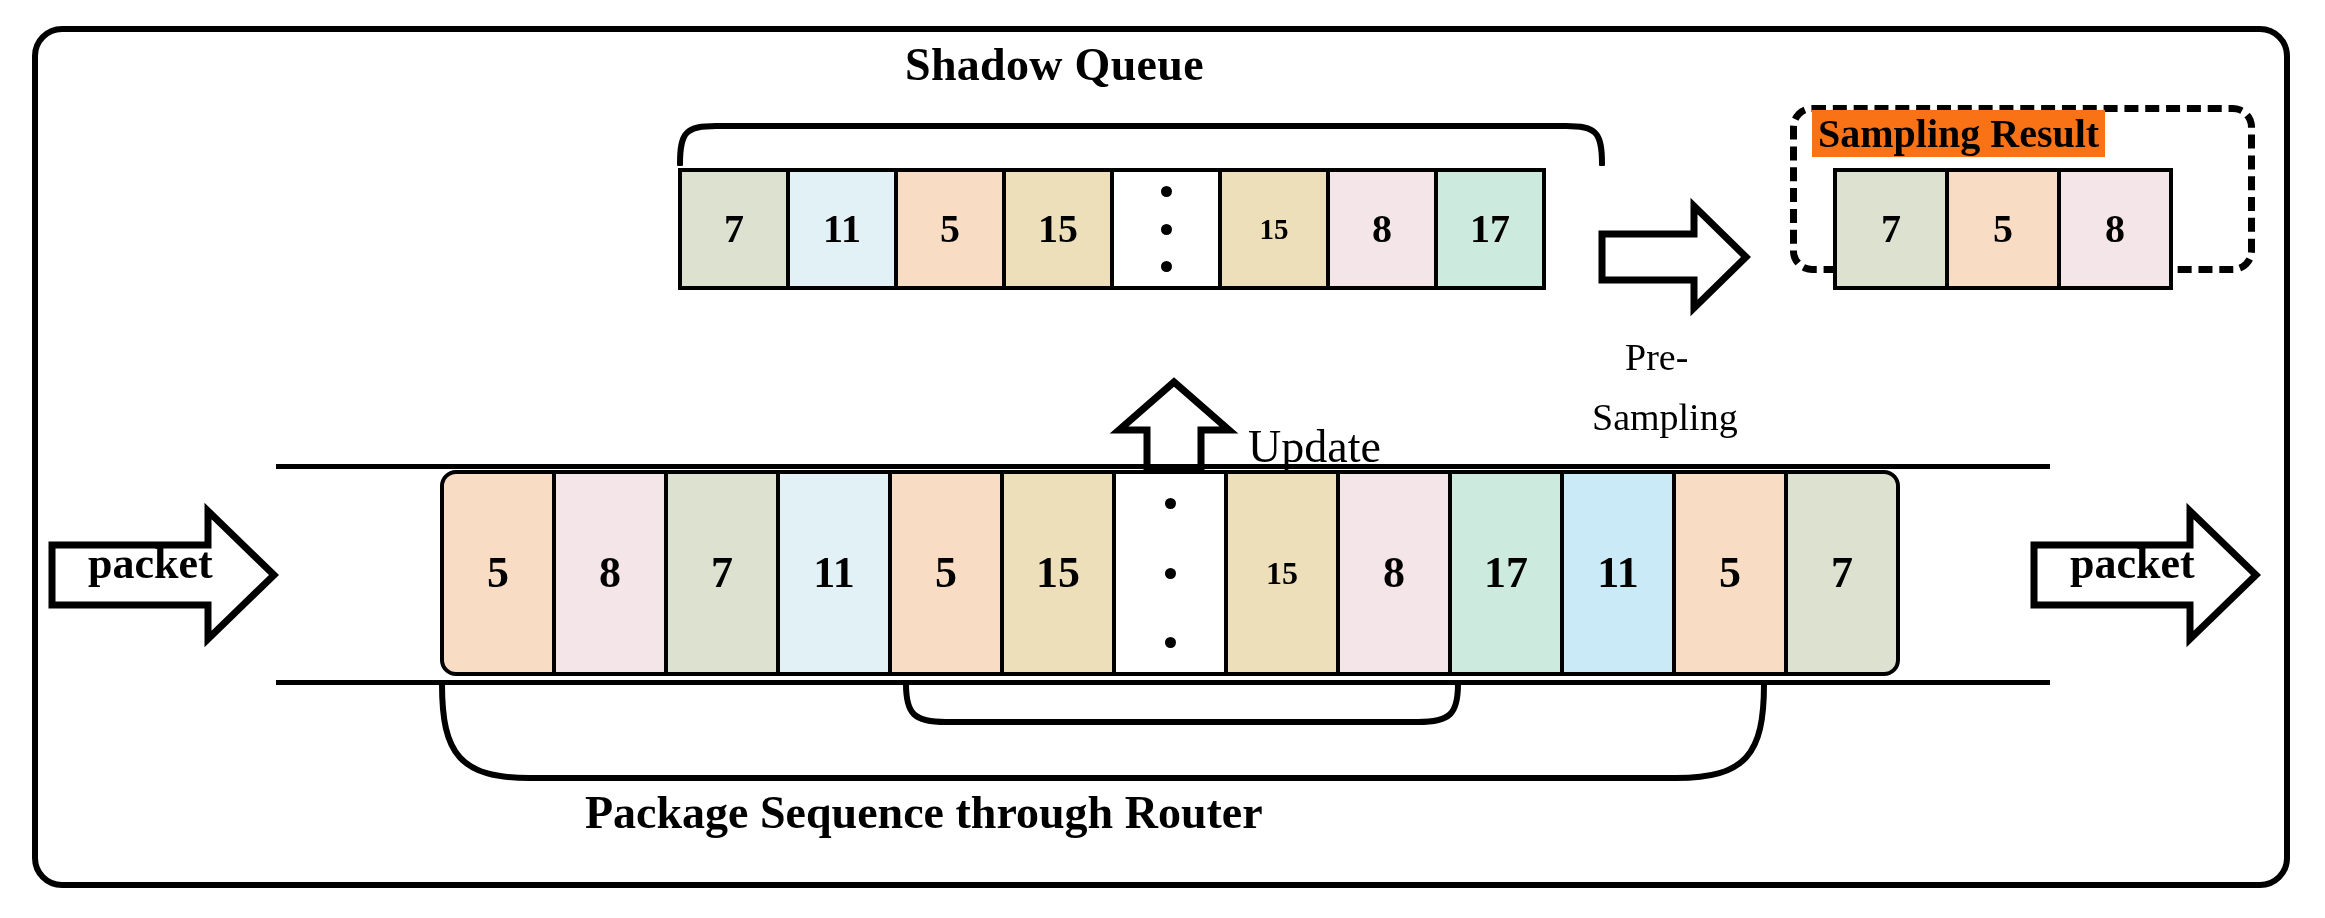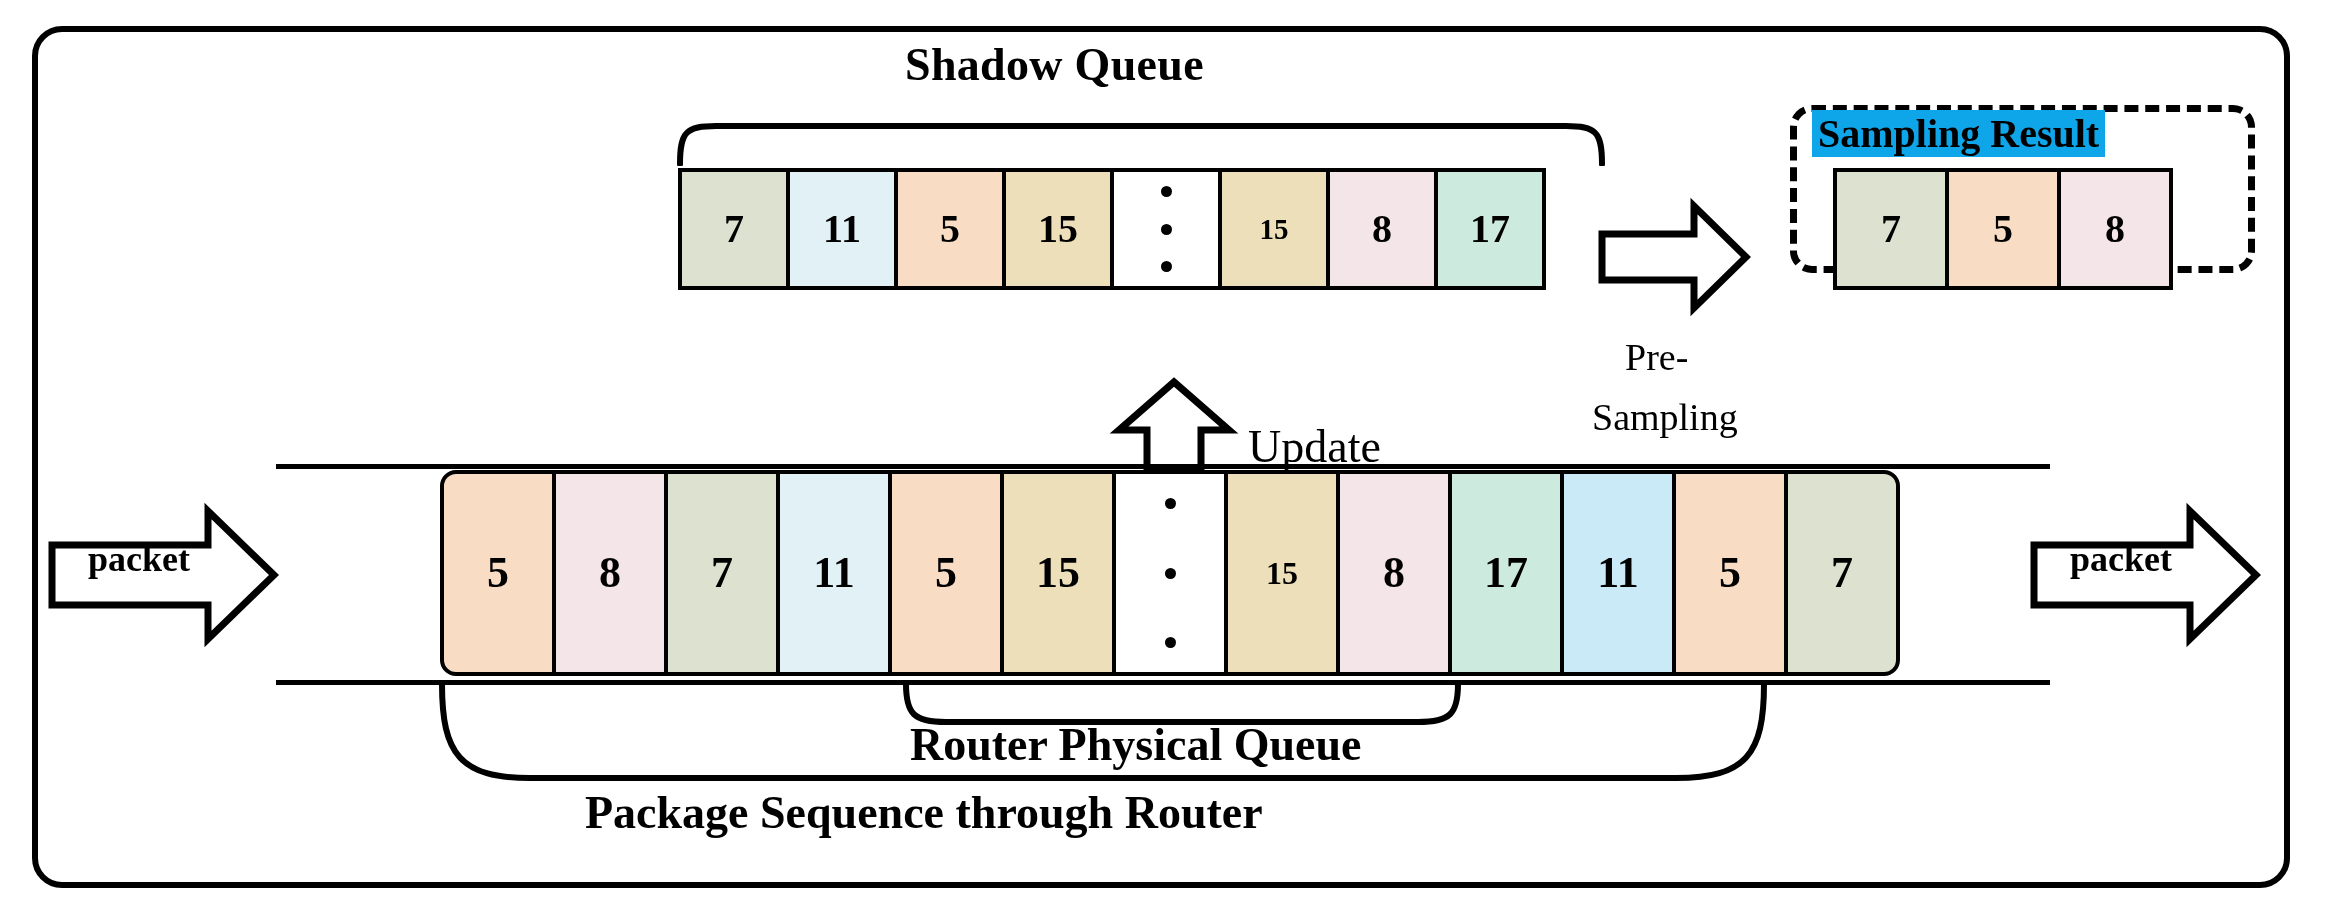--- a/index.html
+++ b/index.html
@@ -34,21 +34,21 @@
   .shadow-title{position:absolute;left:905px;top:38px;font-size:46px;font-weight:bold;
         letter-spacing:.3px;white-space:nowrap;}
 
   
   .brace-shadow{position:absolute;left:676px;top:120px;width:930px;height:46px;}
 
   
   .sampling-box{position:absolute;left:1790px;top:105px;width:465px;height:168px;
         border:7px dashed #000;border-radius:22px;box-sizing:border-box;}
   .sampling-title{position:absolute;left:1812px;top:110px;font-size:40px;font-weight:bold;
-        background:#0ea5e9;padding:0 6px;white-space:nowrap;}
+        background:#f97316;padding:0 6px;white-space:nowrap;}
   #sampling-cells{left:1833px;top:168px;}
   #sampling-cells .cell{width:116px;height:122px;font-size:40px;}
 
   
   .blockarrow{position:absolute;}
   .blockarrow svg{display:block;overflow:visible;}
   .arrow-label{position:absolute;font-size:38px;font-weight:normal;white-space:nowrap;}
 
   
   .rail{position:absolute;height:5px;background:#000;}
@@ -57,21 +57,21 @@
 
   #physical-queue{left:440px;top:470px;}
   #physical-queue .cell{width:116px;height:206px;font-size:44px;}
   #physical-queue .cell.small{font-size:32px;}
   #physical-queue .cell.first{border-top-left-radius:16px;border-bottom-left-radius:16px;}
   #physical-queue .cell.last{border-top-right-radius:16px;border-bottom-right-radius:16px;}
 
   
   #packet-in{left:48px;top:505px;}
   #packet-out{left:2030px;top:505px;}
-  .packet-text{position:absolute;font-size:36px;font-weight:bold;color:#000;
+  .packet-text{position:absolute;font-size:44px;font-weight:bold;color:#000;
         top:538px;white-space:nowrap;}
   #packet-in-text{left:88px;}
   #packet-out-text{left:2070px;}
 
   
   #update-arrow{left:1115px;top:378px;}
   #update-label{left:1248px;top:408px;font-size:46px;margin-top:12px;}
 
   
   #presample-arrow{left:1598px;top:198px;}
@@ -224,21 +224,20 @@
       <path d="M4 40 L160 40 L160 6 L226 70 L160 134 L160 100 L4 100 Z" fill="#ffffff" stroke="#000" stroke-width="7" stroke-linejoin="miter"></path>
     </svg>
   </div>
   <div class="packet-text" id="packet-out-text">packet</div>
 
   <div class="brace-wrap" id="brace-router">
     <svg width="560" height="44" viewBox="0 0 560 44">
       <path d="M4 2 C4 32, 12 40, 44 40 L516 40 C548 40, 556 32, 556 2" fill="none" stroke="#000" stroke-width="6" stroke-linecap="round"></path>
     </svg>
   </div>
-  <div class="bottom-label" id="router-queue-label">Router Physical Queue</div>
 
   <div class="brace-wrap" id="brace-package">
     <svg width="1330" height="110" viewBox="0 0 1330 110">
       <path d="M4 2 C4 72, 22 96, 92 96 L1238 96 C1308 96, 1326 72, 1326 2" fill="none" stroke="#000" stroke-width="6" stroke-linecap="round"></path>
     </svg>
   </div>
   <div class="bottom-label" id="package-seq-label">Package Sequence through Router</div>
 
 </div>
 

